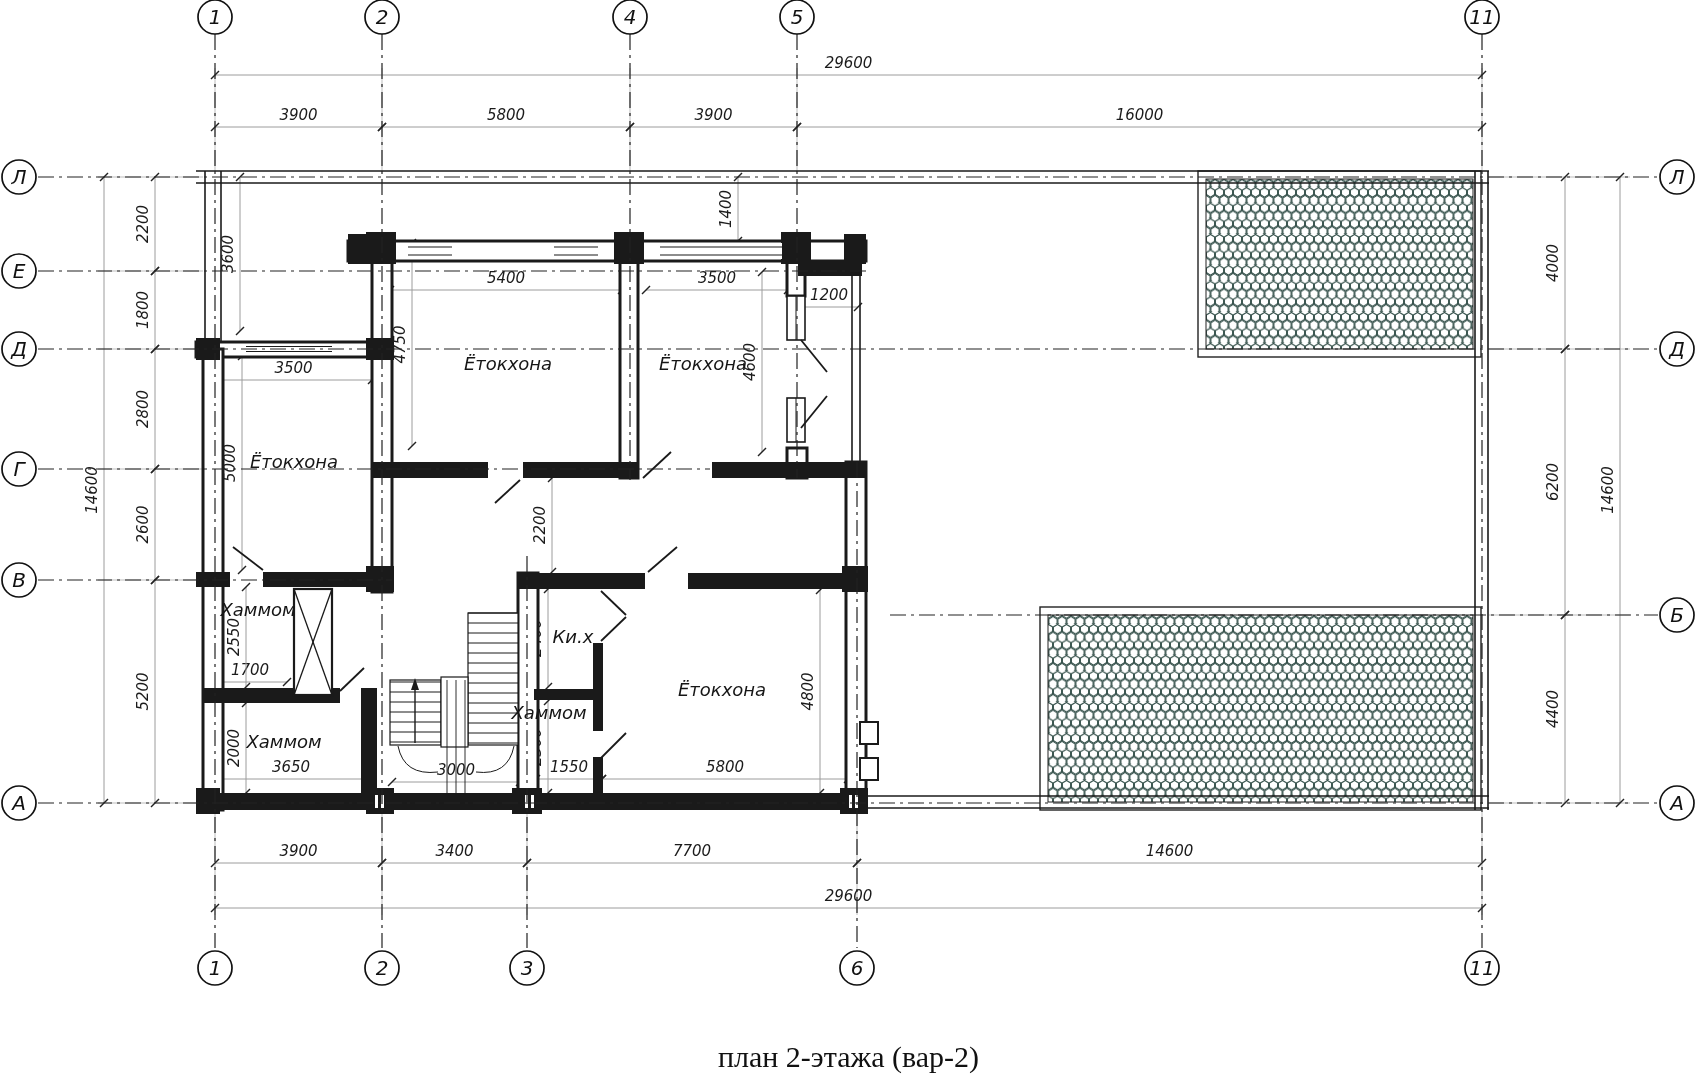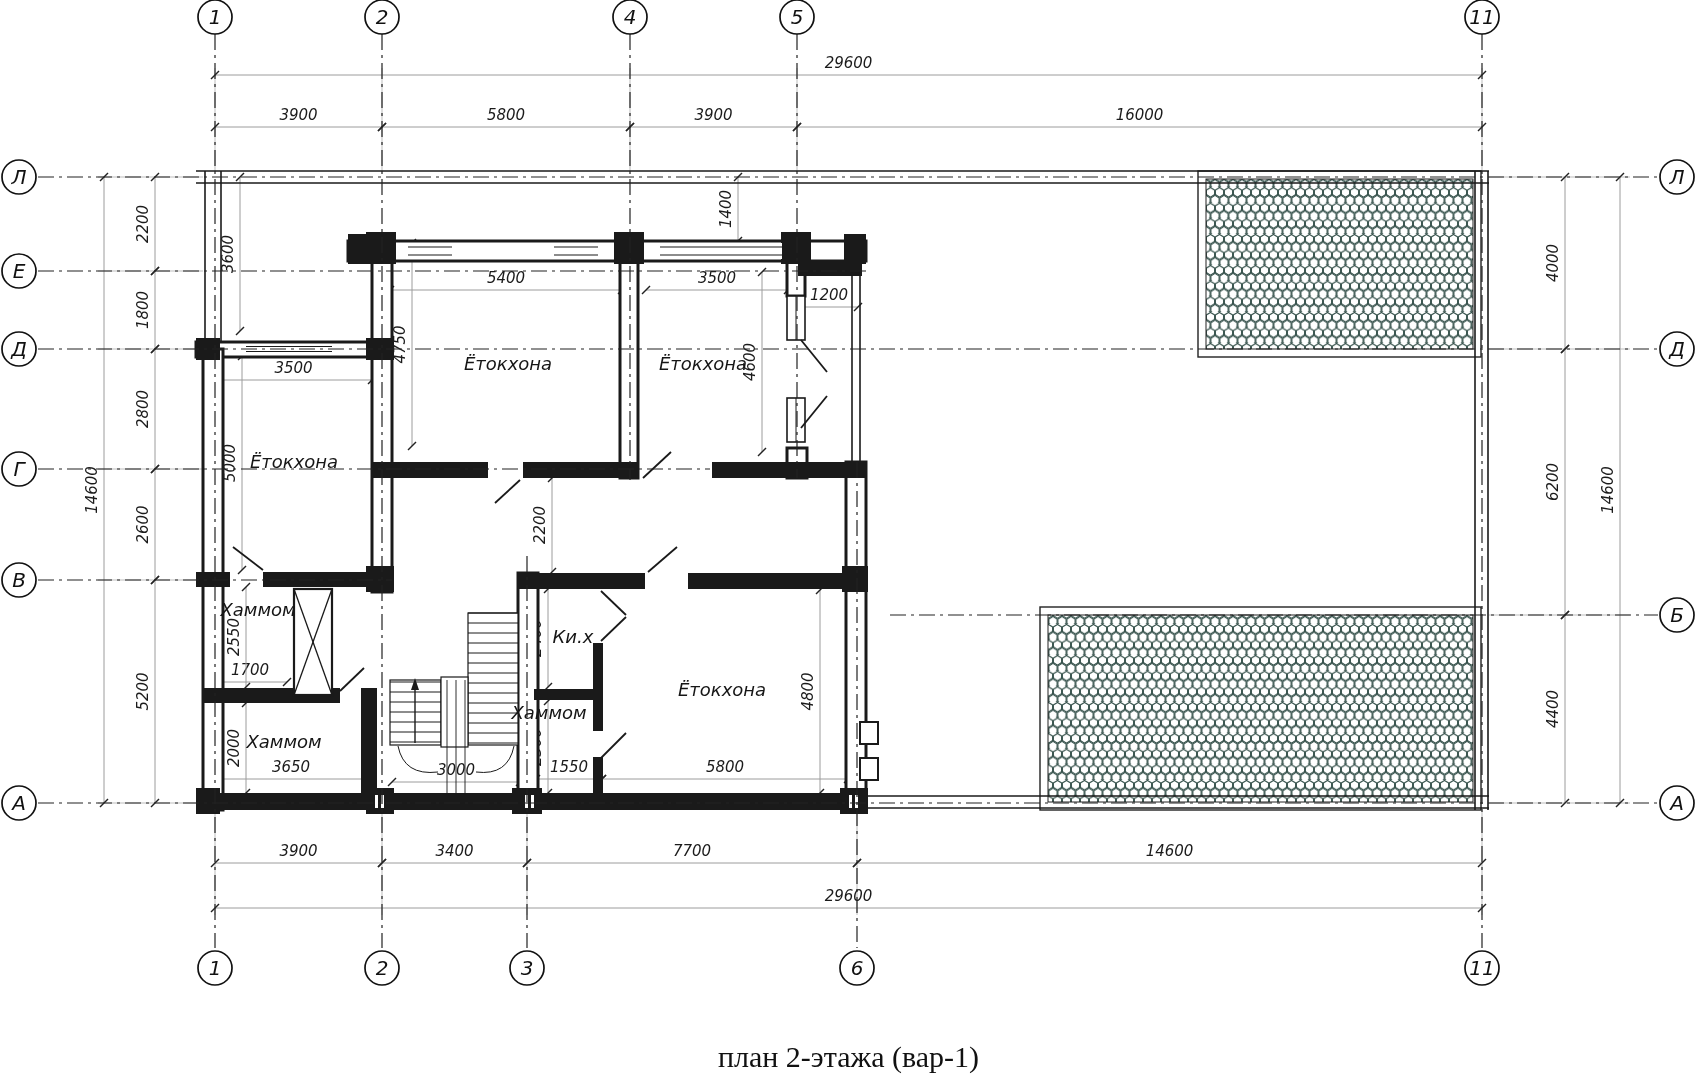--- a/index.html
+++ b/index.html
@@ -438,14 +438,14 @@
         <text x="508" y="370" class="roomtxt" text-anchor="middle">Ётокхона</text>
         <text x="703" y="370" class="roomtxt" text-anchor="middle">Ётокхона</text>
         <text x="294" y="468" class="roomtxt" text-anchor="middle">Ётокхона</text>
         <text x="722" y="696" class="roomtxt" text-anchor="middle">Ётокхона</text>
         <text x="258" y="616" class="roomtxt" text-anchor="middle">Хаммом</text>
         <text x="284" y="748" class="roomtxt" text-anchor="middle">Хаммом</text>
         <text x="549" y="719" class="roomtxt" text-anchor="middle">Хаммом</text>
         <text x="573" y="643" class="roomtxt" text-anchor="middle">Ки.х</text>
       </g>
   </svg>
-  <div id="plan-title">план 2-этажа (вар-1)</div>
+  <div id="plan-title">план 2-этажа (вар-2)</div>
 </div>
 
 </body></html>

